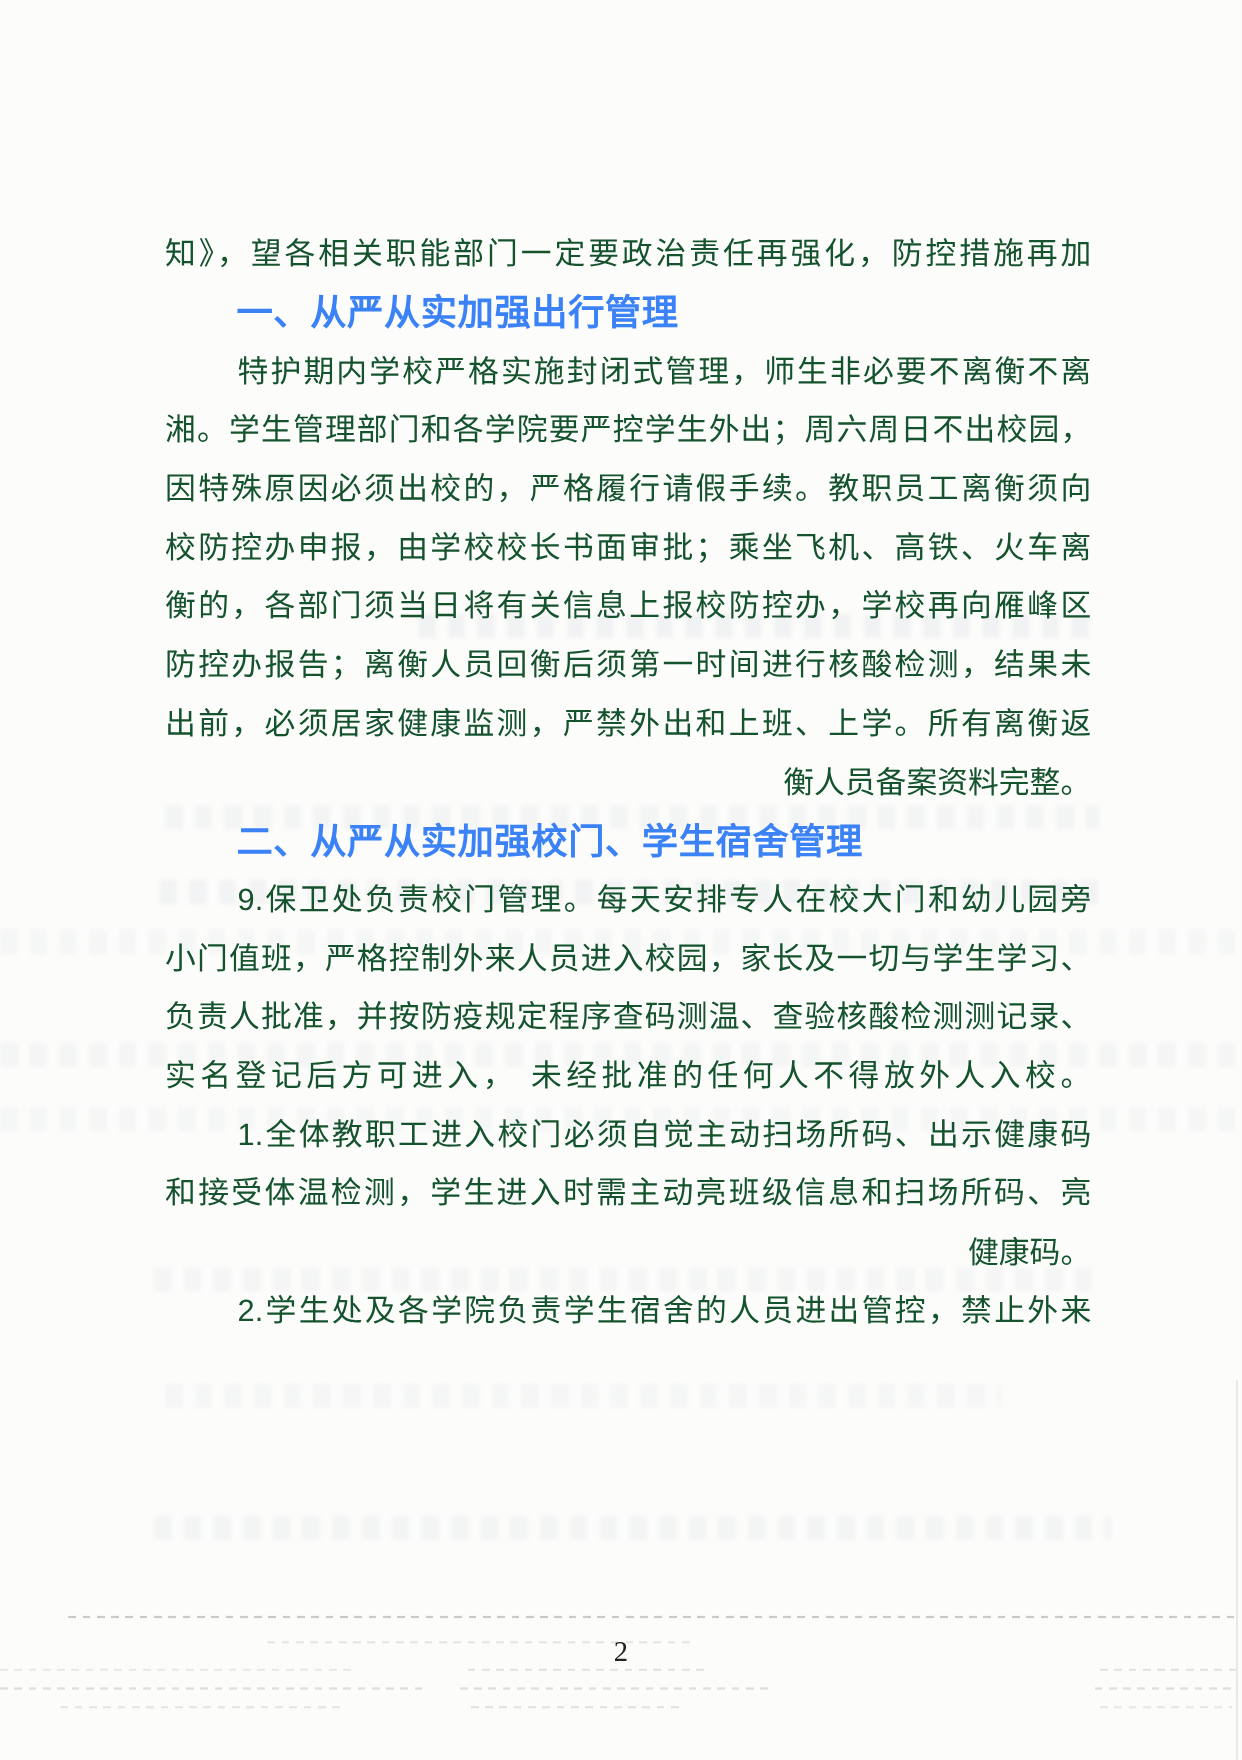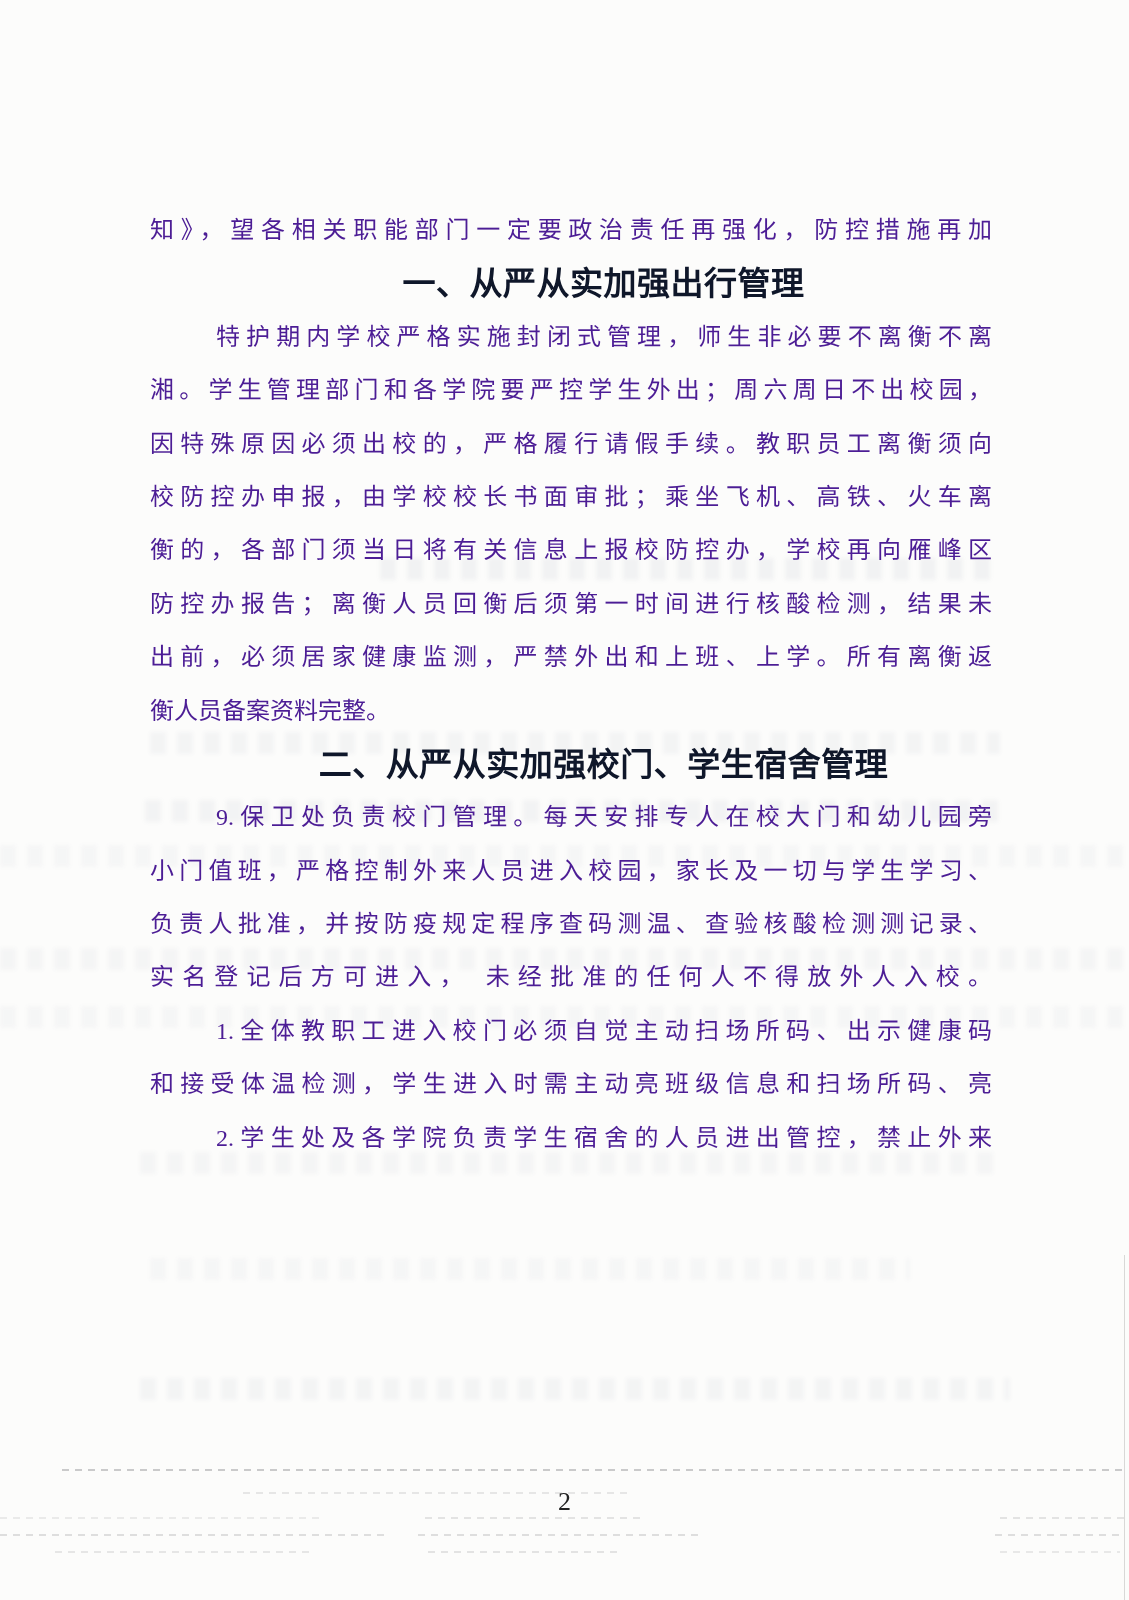--- a/index.html
+++ b/index.html
@@ -11,43 +11,43 @@
     background: #fcfcfb;
     overflow: hidden;
   }
   .content {
     position: absolute;
     left: 150px;
     top: 204px;
     width: 842px;
   }
   .line {
-    font-family: Liberation Serif, serif;
-    font-size: 24px;
-    color: #4c1d95;
+    font-family: Liberation Sans, sans-serif;
+    font-size: 28px;
+    color: #14532d;
     height: 53.4px;
     line-height: 53.4px;
     white-space: nowrap;
     overflow: visible;
   }
   .j {
     text-align: justify;
     text-align-last: justify;
     text-justify: inter-character;
   }
   .indent { padding-left: 66px; }
-  .short { text-align: left; }
+  .short { text-align: right; }
   .heading {
     font-family: "Liberation Sans", "DejaVu Sans", sans-serif;
     font-weight: 700;
     font-size: 33px;
-    color: #0f172a;
+    color: #3b82f6;
     padding-left: 65px;
     letter-spacing: 0.5px;
-    text-align: center;
+    text-align: left;
   }
   .page-num {
     position: absolute;
     top: 1487px;
     left: 0;
     width: 100%;
     text-align: center;
     font-family: "Liberation Serif", "DejaVu Serif", serif;
     font-size: 26px;
     color: #222;
@@ -103,20 +103,21 @@
     <div class="line j">防控办报告；离衡人员回衡后须第一时间进行核酸检测，结果未</div>
     <div class="line j">出前，必须居家健康监测，严禁外出和上班、上学。所有离衡返</div>
     <div class="line short">衡人员备案资料完整。</div>
     <div class="line heading">二、从严从实加强校门、学生宿舍管理</div>
     <div class="line j indent">9.保卫处负责校门管理。每天安排专人在校大门和幼儿园旁</div>
     <div class="line j">小门值班，严格控制外来人员进入校园，家长及一切与学生学习、</div>
     <div class="line j">负责人批准，并按防疫规定程序查码测温、查验核酸检测测记录、</div>
     <div class="line j">实名登记后方可进入， 未经批准的任何人不得放外人入校。</div>
     <div class="line j indent">1.全体教职工进入校门必须自觉主动扫场所码、出示健康码</div>
     <div class="line j">和接受体温检测，学生进入时需主动亮班级信息和扫场所码、亮</div>
+    <div class="line short">健康码。</div>
     <div class="line j indent">2.学生处及各学院负责学生宿舍的人员进出管控，禁止外来</div>
   </div>
 
   <div class="page-num">2</div>
 
   <div class="art" style="top:1469px; left:62px;  width:1063px; opacity:.5;"></div>
   <div class="art" style="top:1492px; left:243px; width:390px;  opacity:.22;"></div>
   <div class="art" style="top:1517px; left:0;     width:320px;  opacity:.18;"></div>
   <div class="art" style="top:1517px; left:425px; width:215px;  opacity:.25;"></div>
   <div class="art" style="top:1517px; left:1000px;width:125px;  opacity:.25;"></div>

